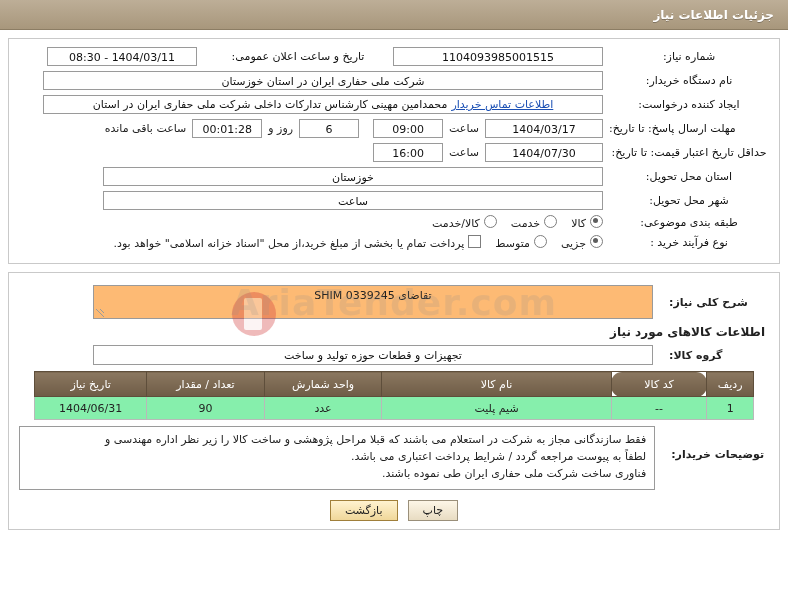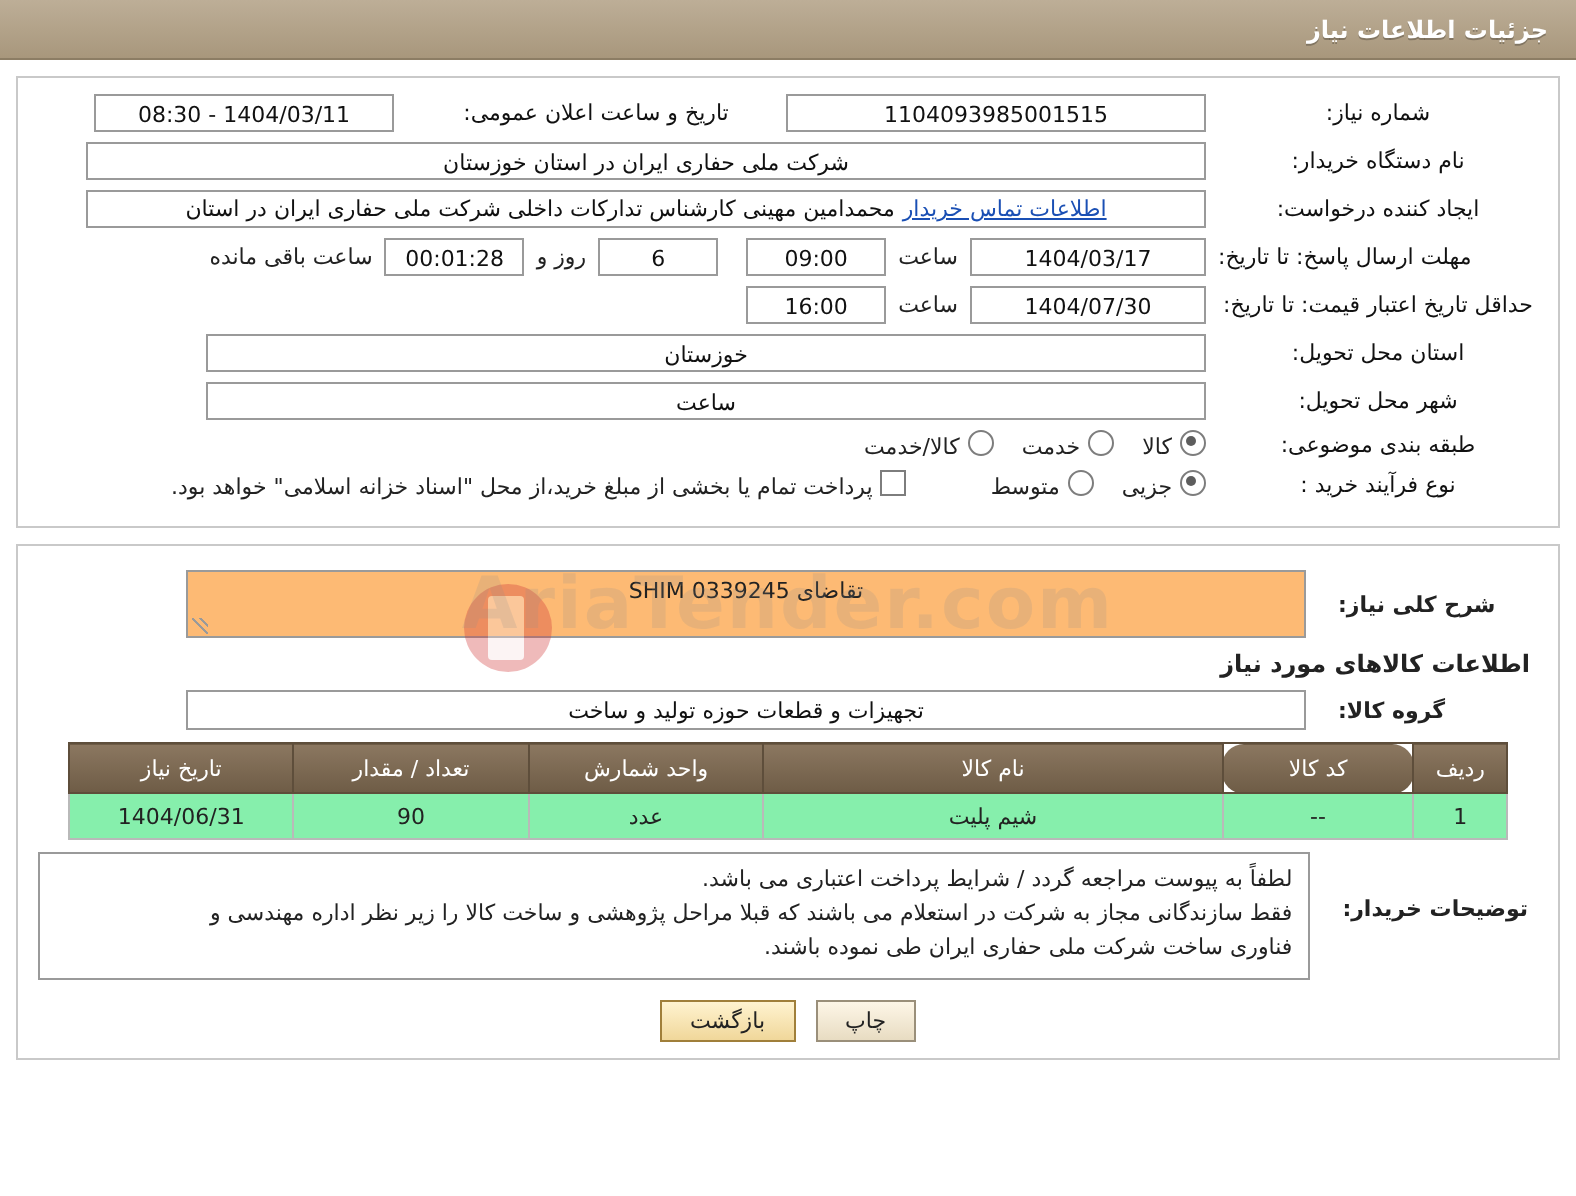--- a/index.html
+++ b/index.html
@@ -241,21 +241,21 @@
       </div>
 
       <div class="row">
         <div class="lbl w160">نوع فرآیند خرید :</div>
         <span class="opt">
           <span class="radio on"></span><span>جزیی</span>
         </span>
         <span class="opt">
           <span class="radio"></span><span>متوسط</span>
         </span>
-        <span class="opt" style="margin-right:28px;">
+        <span class="opt" style="">
           <span class="chk"></span><span>پرداخت تمام یا بخشی از مبلغ خرید،از محل "اسناد خزانه اسلامی" خواهد بود.</span>
         </span>
       </div>
 
     </div>
   </div>
 
   <div class="panel">
     <div class="panel-inner">
 
@@ -293,22 +293,22 @@
             <td>عدد</td>
             <td>90</td>
             <td>1404/06/31</td>
           </tr>
         </tbody>
       </table>
 
       <div class="sect-row" style="align-items:flex-start;">
         <div class="sect-lbl" style="padding-top:22px;">توضیحات خریدار:</div>
         <div class="notes-box" style="width:650px;margin-right:10px;">
+          <div>فقط سازندگانی مجاز به شرکت در استعلام می باشند که قبلا مراحل پژوهشی و ساخت کالا را زیر نظر اداره مهندسی و</div>
           <div>لطفاً به پیوست مراجعه گردد / شرایط پرداخت اعتباری می باشد.</div>
-          <div>فقط سازندگانی مجاز به شرکت در استعلام می باشند که قبلا مراحل پژوهشی و ساخت کالا را زیر نظر اداره مهندسی و</div>
           <div>فناوری ساخت شرکت ملی حفاری ایران طی نموده باشند.</div>
           <span class="grip"></span>
         </div>
       </div>
 
       <div class="footer">
         <div class="btn">چاپ</div>
         <div class="btn primary">بازگشت</div>
       </div>
 

